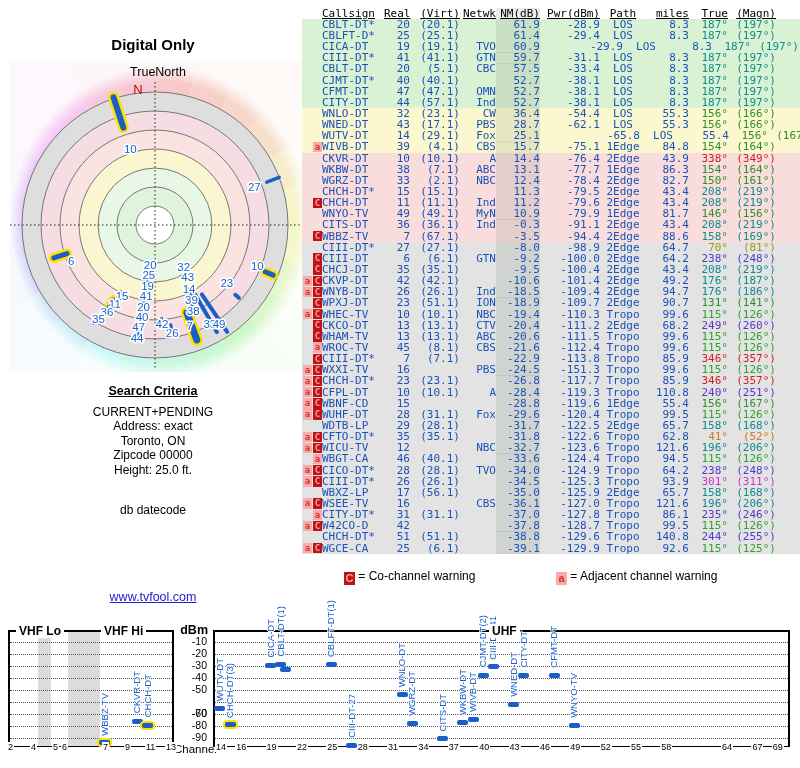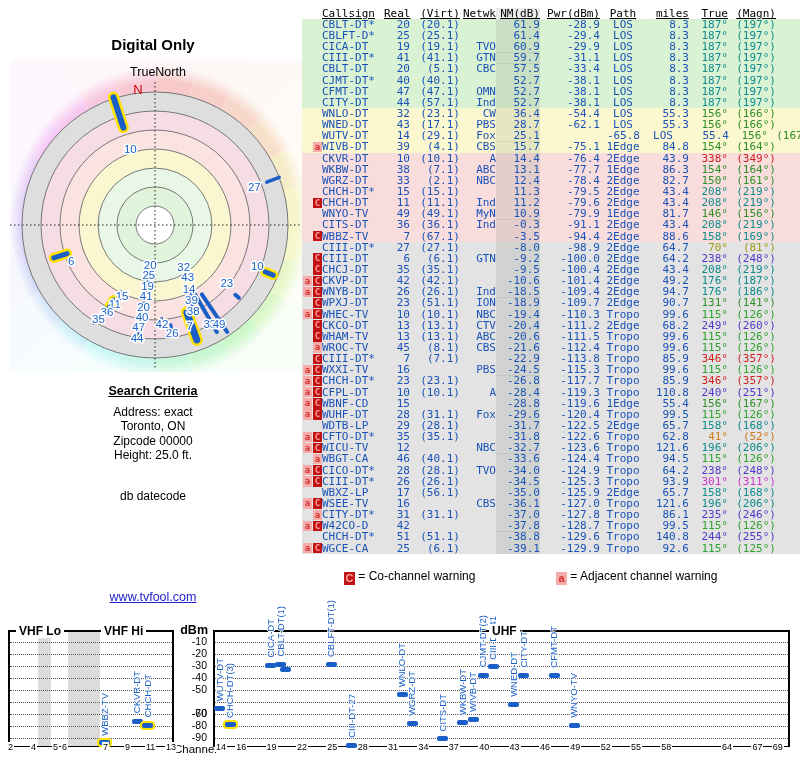--- a/index.html
+++ b/index.html
@@ -163,20 +163,21 @@
       <text x="104.84681025053584" y="247.8050720318402" text-anchor="middle" font-size="11.5" font-family="&quot;Liberation Sans&quot;,sans-serif" fill="#1A62C8" stroke="#FFFFFF" stroke-width="3" paint-order="stroke">11</text>
       <text x="96.9626387778917" y="255.66169368190702" text-anchor="middle" font-size="11.5" font-family="&quot;Liberation Sans&quot;,sans-serif" fill="#1A62C8" stroke="#FFFFFF" stroke-width="3" paint-order="stroke">36</text>
       <text x="88.48744723049431" y="263.0526820695393" text-anchor="middle" font-size="11.5" font-family="&quot;Liberation Sans&quot;,sans-serif" fill="#1A62C8" stroke="#FFFFFF" stroke-width="3" paint-order="stroke">35</text>
       <text x="61.13740532621543" y="204.5975594610153" text-anchor="middle" font-size="11.5" font-family="&quot;Liberation Sans&quot;,sans-serif" fill="#1A62C8" stroke="#FFFFFF" stroke-width="3" paint-order="stroke">6</text>
       <text x="128" y="34" text-anchor="middle" font-size="13" font-family="&quot;Liberation Sans&quot;,sans-serif" fill="#CC0000">N</text>
       <text x="148" y="16" text-anchor="middle" font-size="12.5" font-family="&quot;Liberation Sans&quot;,sans-serif" fill="#000">TrueNorth</text>
     </svg>
 
   <div id="search-block">
     <div id="search-title"><span class="ul">Search Criteria</span></div>
+    <div>CURRENT+PENDING</div>
     <div>Address: exact</div>
     <div>Toronto, ON</div>
     <div>Zipcode 00000</div>
     <div>Height: 25.0 ft.</div>
     <div class="gap"></div>
     <div>db datecode</div>
   </div>
 
   <div id="site-link">
     <a>www.tvfool.com</a>
@@ -222,21 +223,21 @@
         <span class="c ct" style="color: rgb(15, 139, 139);">187°</span>
         <span class="c cg" style="color: rgb(15, 139, 139);">(197°)</span>
       </div>
       <div class="trow bg-g">
         <span class="c cb"></span>
         <span class="c cc" style="color: rgb(26, 82, 184);">CICA-DT</span>
         <span class="c cr" style="color: rgb(26, 82, 184);">19</span>
         <span class="c cv" style="color: rgb(26, 82, 184);">(19.1)</span>
         <span class="c cn" style="color: rgb(26, 82, 184);">TVO</span>
         <span class="c cm shade" style="color: rgb(26, 82, 184);">60.9</span>
-        <span class="c cp" style="color: rgb(26, 82, 184);">-29.9</span>
+        <span class="c cp" style="color: rgb(26, 82, 184); padding-left: 23px;">-29.9</span>
         <span class="c cpath" style="color: rgb(26, 82, 184);">LOS</span>
         <span class="c cd" style="color: rgb(26, 82, 184);">8.3</span>
         <span class="c ct" style="color: rgb(15, 139, 139);">187°</span>
         <span class="c cg" style="color: rgb(15, 139, 139);">(197°)</span>
       </div>
       <div class="trow bg-g">
         <span class="c cb"></span>
         <span class="c cc" style="color: rgb(26, 82, 184);">CIII-DT*</span>
         <span class="c cr" style="color: rgb(26, 82, 184);">41</span>
         <span class="c cv" style="color: rgb(26, 82, 184);">(41.1)</span>
@@ -599,21 +600,21 @@
         <span class="c ct" style="color: rgb(206, 34, 34);">346°</span>
         <span class="c cg" style="color: rgb(206, 34, 34);">(357°)</span>
       </div>
       <div class="trow bg-e">
         <span class="c cb"><span class="badge ba">a</span><span class="badge bC">C</span></span>
         <span class="c cc" style="color: rgb(26, 82, 184);">WXXI-TV</span>
         <span class="c cr" style="color: rgb(26, 82, 184);">16</span>
         <span class="c cv" style="color: rgb(26, 82, 184);"></span>
         <span class="c cn" style="color: rgb(26, 82, 184);">PBS</span>
         <span class="c cm shade" style="color: rgb(26, 82, 184);">-24.5</span>
-        <span class="c cp" style="color: rgb(26, 82, 184);">-115.3</span>
+        <span class="c cp" style="color: rgb(26, 82, 184);">-151.3</span>
         <span class="c cpath" style="color: rgb(26, 82, 184);">Tropo</span>
         <span class="c cd" style="color: rgb(26, 82, 184);">99.6</span>
         <span class="c ct" style="color: rgb(47, 163, 47);">115°</span>
         <span class="c cg" style="color: rgb(47, 163, 47);">(126°)</span>
       </div>
       <div class="trow bg-e">
         <span class="c cb"><span class="badge ba">a</span><span class="badge bC">C</span></span>
         <span class="c cc" style="color: rgb(26, 82, 184);">CHCH-DT*</span>
         <span class="c cr" style="color: rgb(26, 82, 184);">23</span>
         <span class="c cv" style="color: rgb(26, 82, 184);">(23.1)</span>

